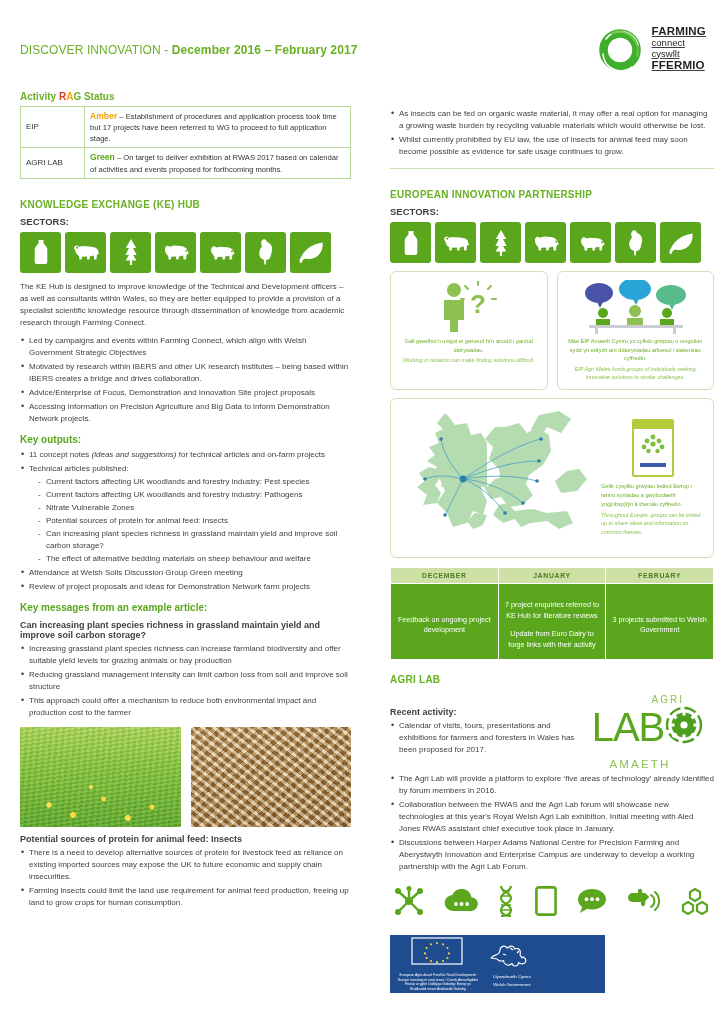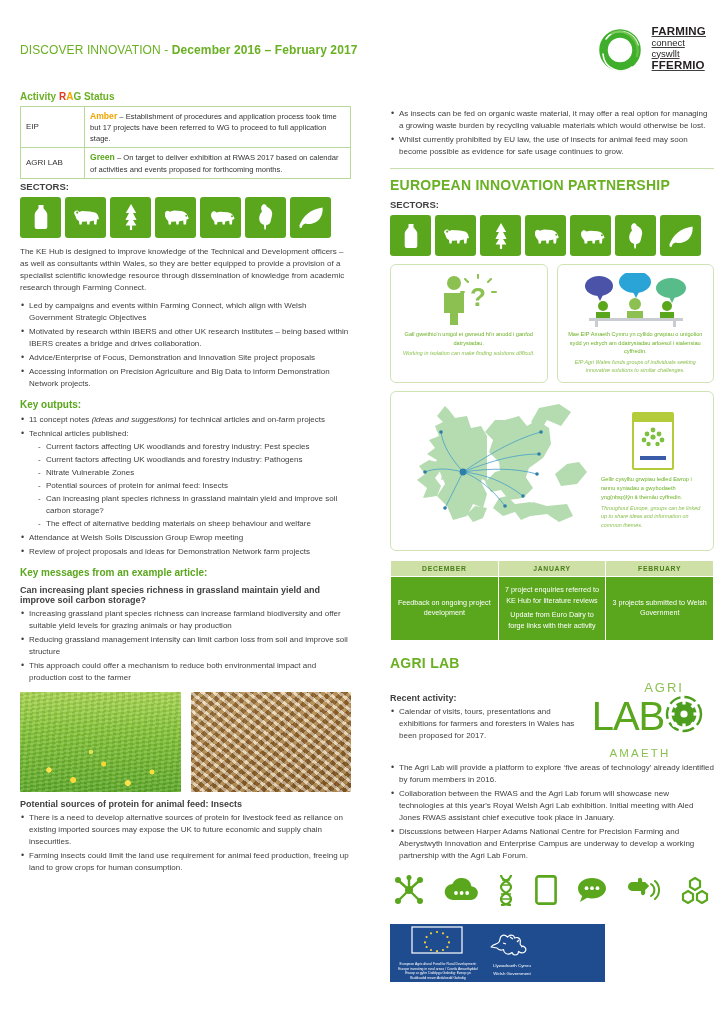--- a/index.html
+++ b/index.html
@@ -30,21 +30,21 @@
   .logo-text .l4 { font-size:11.5px; font-weight:700; color:#231f20; letter-spacing:.2px; }
 
   
   .cols { display:flex; gap:5px; }
   .col-left  { width:345px; padding-right:14px; }
   .col-div   { width:1px; background:#c8dfae; align-self:stretch; margin-top:2px; }
   .col-right { width:344px; padding-left:15px; }
 
   
   h2.sec {
-    font-size:14px; font-weight:700; color:#6ab023; margin:8px 0 6px 0;
+    font-size:10px; font-weight:700; color:#6ab023; margin:20px 0 6px 0;
     letter-spacing:.25px; text-transform:uppercase;
   }
   .sub-head { font-size:9.5px; font-weight:700; color:#3f3f3f; margin:2px 0 5px 0; }
   .green-head { font-size:10px; font-weight:700; color:#5aa61d; margin:9px 0 4px 0; }
   .bold-head { font-size:9px; font-weight:700; color:#3f3f3f; margin:7px 0 3px 0; }
 
   .rag-title { font-size:10px; font-weight:700; color:#6ab023; margin:5px 0 4px 0; }
   .rag-title .r { color:#e03a27; }
   .rag-title .a { color:#f0a500; }
   .rag-title .g { color:#6ab023; }
@@ -136,28 +136,28 @@
   table.tl { width:100%; border-collapse:collapse; table-layout:fixed; }
   table.tl th {
     background:#cfe0a6; color:#4a7d1c; font-size:6.8px; font-weight:700;
     letter-spacing:.7px; padding:4px 2px; border:1px solid #ffffff; text-align:center;
   }
   table.tl td {
     background:#5aa61d; color:#ffffff; font-size:7.2px; line-height:1.5;
     padding:8px 6px; border:1px solid #ffffff; text-align:center; vertical-align:middle;
     height:62px;
   }
-  table.tl td p { margin:0 0 4px 0; }
+  table.tl td p { margin:8px 0 4px 0; }
   table.tl td p:last-child { margin-bottom:0; }
 
   
   .agri-wrap { display:flex; gap:6px; }
   .agri-left { flex:1;margin-top:16px; }
   .agrilogo { width:132px; flex:none; padding-top:4px; text-align:center; }
-  .agri-t { font-size:13px; color:#8cc152; letter-spacing:2px; text-align:right; padding-right:30px; line-height:1; }
+  .agri-t { font-size:10px; color:#8cc152; letter-spacing:2px; text-align:right; padding-right:30px; line-height:1; }
   .agri-m { display:flex; align-items:center; justify-content:center; }
   .agri-lab-txt { font-size:40px; color:#5aa61d; font-weight:400; letter-spacing:-1px; line-height:.92; }
   .agri-b { font-size:11.5px; color:#8cc152; letter-spacing:2.2px; text-align:center; padding-right:16px; line-height:1; margin-top:10px; }
 
   .tech-icons { display:flex; justify-content:space-between; align-items:center; margin:12px 4px 0 4px; }
 
   
   .footer-logo {
     width:215px; height:58px; background:#1f4c8f; margin-top:14px;
     display:flex; align-items:center; padding:4px 8px; gap:8px;
@@ -212,20 +212,21 @@
           <td class="k">EIP</td>
           <td><span class="st-amber">Amber</span><span> – Establishment of procedures and application process took time but 17 projects have been referred to WG to proceed to full application stage.</span></td>
         </tr>
         <tr>
           <td class="k">AGRI LAB</td>
           <td><span class="st-green">Green</span><span> – On target to deliver exhibition at RWAS 2017 based on calendar of activities and events proposed for forthcoming months.</span></td>
         </tr>
       </tbody>
         </table>
 
+      <h2 class="sec">KNOWLEDGE EXCHANGE (KE) HUB</h2>
       <div class="sub-head">SECTORS:</div>
 
       <div class="sectors">
         <div class="sector-ic">
           <svg width="20" height="26" viewBox="0 0 20 26">
               <path fill="#fff" d="M7.5 1h5v3.2l2.6 3.4c.8 1 1.2 2 1.2 3.2V23a2 2 0 0 1-2 2H5.7a2 2 0 0 1-2-2V10.8c0-1.2.4-2.2 1.2-3.2L7.5 4.2z"></path>
             </svg>
         </div>
         <div class="sector-ic">
           <svg width="28" height="20" viewBox="0 0 28 20">
@@ -282,21 +283,21 @@
           <span>Technical articles published:</span>
           <ul class="dash">
             <li>Current factors affecting UK woodlands and forestry industry: Pest species</li>
             <li>Current factors affecting UK woodlands and forestry industry: Pathogens</li>
             <li>Nitrate Vulnerable Zones</li>
             <li>Potential sources of protein for animal feed: Insects</li>
             <li>Can increasing plant species richness in grassland maintain yield and improve soil carbon storage?</li>
             <li>The effect of alternative bedding materials on sheep behaviour and welfare</li>
           </ul>
         </li>
-        <li>Attendance at Welsh Soils Discussion Group Ewrop meeting</li>
+        <li>Attendance at Welsh Soils Discussion Group Green meeting</li>
         <li>Review of project proposals and ideas for Demonstration Network farm projects</li>
       </ul>
 
       <div class="green-head">Key messages from an example article:</div>
       <div class="bold-head">Can increasing plant species richness in grassland maintain yield and improve soil carbon storage?</div>
       <ul class="b">
         <li>Increasing grassland plant species richness can increase farmland biodiversity and offer suitable yield levels for grazing animals or hay production</li>
         <li>Reducing grassland management intensity can limit carbon loss from soil and improve soil structure</li>
         <li>This approach could offer a mechanism to reduce both environmental impact and production cost to the farmer</li>
       </ul>

